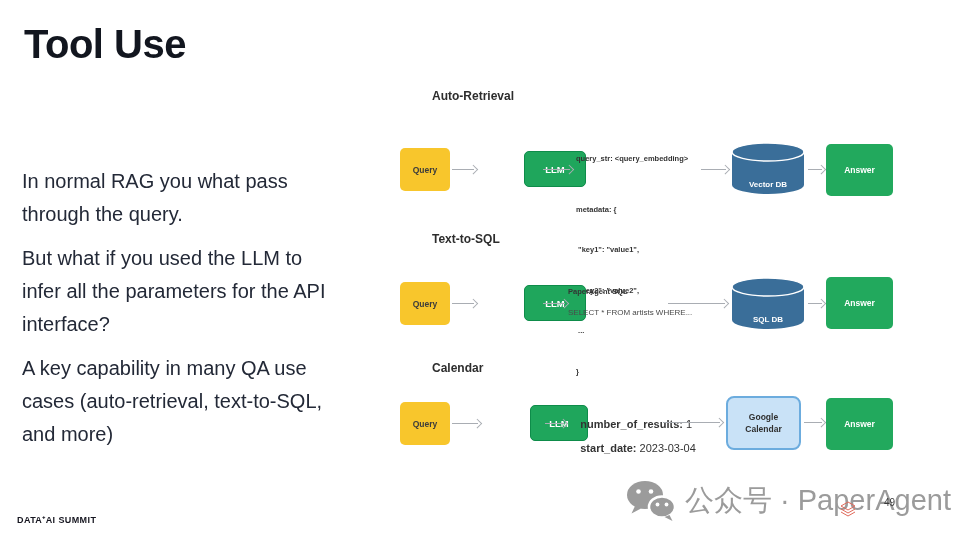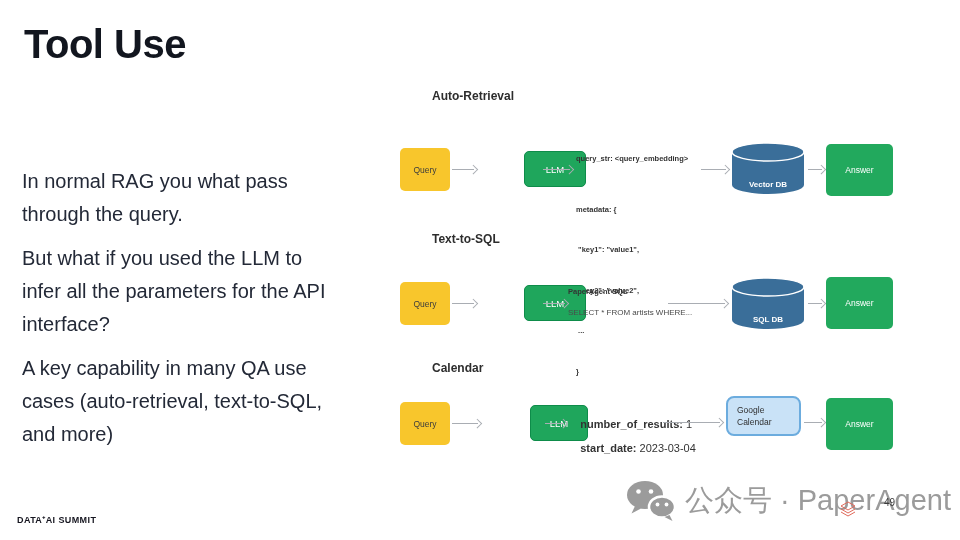--- a/index.html
+++ b/index.html
@@ -10,22 +10,22 @@
   }
   .abs { position:absolute; }
 
   
   #title { left:24px; top:22px; font-size:40px; font-weight:bold; color:#12161f; letter-spacing:-0.5px; }
   #body-text { left:22px; top:165px; width:322px; font-size:20px; line-height:33px; color:#232937; }
   #body-text p { margin:0 0 11px 0; }
 
   
   .rowhead { font-size:12px; font-weight:bold; color:#2d2d2d; }
-  .box { display:flex; align-items:center; justify-content:center; text-align:left;
-         border-radius:5px; font-weight:normal; box-sizing:border-box; }
+  .box { display:flex; align-items:center; justify-content:center; text-align:center;
+         border-radius:5px; font-weight:bold; box-sizing:border-box; }
   .q    { background:var(--query-yellow); color:#3c3c3c; font-size:8.5px; }
   .llm  { background:var(--llm-green); border:1.5px solid var(--llm-border); color:#fff; font-size:9.5px;margin-left:47px; }
   .ans  { background:var(--answer-green); color:#fff; font-size:8.5px; }
   .gc   { background:var(--calendar-blue-fill); border:2px solid var(--calendar-blue-border);
           border-radius:8px; color:#2f2f2f; font-size:8.5px; line-height:12px; padding:0 9px; }
 
   .cyl { }
   .cyl .lbl { position:absolute; left:0; right:0; bottom:7px; text-align:center;
               color:#fff; font-size:8px; font-weight:bold; }
 
@@ -120,21 +120,21 @@
   <div class="abs arrow" style="left:545px; top:419px; width:21px"></div>
 
   <div class="abs kv" style="left:568px; top:406px">
     <span class="k">number_of_results:</span><span> 1</span>
   </div>
   <div class="abs kv" style="left:568px; top:430px">
     <span class="k">start_date:</span><span> 2023-03-04</span>
   </div>
 
   <div class="abs arrow" style="left:663px; top:418px; width:59px"></div>
-  <div class="abs box gc" style="left:726px; top:396px; width:75px; height:40px">Google Calendar</div>
+  <div class="abs box gc" style="left:726px; top:396px; width:75px; height:54px">Google Calendar</div>
   <div class="abs arrow" style="left:804px; top:418px; width:20px"></div>
   <div class="abs box ans" style="left:826px; top:398px; width:67px; height:52px">Answer</div>
 
   <div id="logo" class="abs">DATA⁺AI SUMMIT</div>
 
   <div id="watermark" class="abs">
     <svg width="50" height="42" viewBox="0 0 50 42">
       <ellipse cx="19" cy="15" rx="18" ry="14" fill="var(--watermark-gray)"></ellipse>
       <path d="M9 26 L5.5 33.5 L15 28.5 Z" fill="var(--watermark-gray)"></path>
       <circle cx="12.5" cy="11.5" r="2.3" fill="#fff"></circle>

